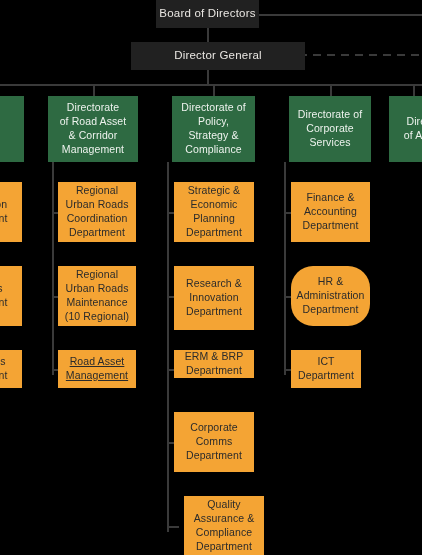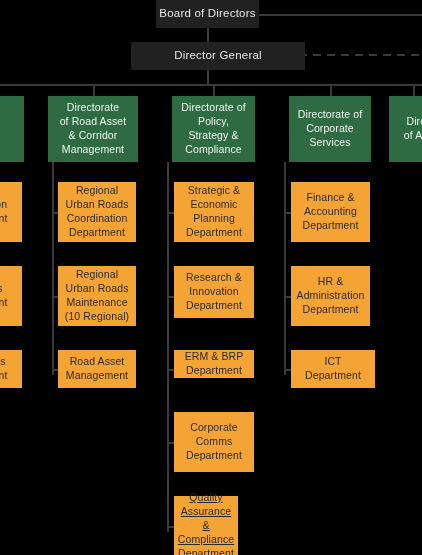--- a/index.html
+++ b/index.html
@@ -120,21 +120,21 @@
 Urban Roads
 Coordination
 Department</span>
   </div>
   <div class="box box-orange" style="left:58px;top:266px;width:78px;height:60px;">
     <span>Regional
 Urban Roads
 Maintenance
 (10 Regional)</span>
   </div>
-  <div class="box box-orange" style="left:58px;top:350px;width:78px;height:38px;">
+  <div class="box box-orange" style="left:58px;top:350px;width:78px;height:38px;text-decoration:underline;">
     <span>Road Asset
 Management</span>
   </div>
 
   <div class="box box-green" style="left:172px;top:96px;width:83px;height:66px;">
     <span>Directorate of
 Policy,
 Strategy &amp;
 Compliance</span>
   </div>
@@ -144,35 +144,35 @@
   <div class="line hline" style="left:167px;top:369px;width:12px;"></div>
   <div class="line hline" style="left:167px;top:442px;width:12px;"></div>
   <div class="line hline" style="left:167px;top:526px;width:12px;"></div>
 
   <div class="box box-orange" style="left:174px;top:182px;width:80px;height:60px;">
     <span>Strategic &amp;
 Economic
 Planning
 Department</span>
   </div>
-  <div class="box box-orange" style="left:174px;top:266px;width:80px;height:52px;">
+  <div class="box box-orange" style="left:174px;top:266px;width:80px;height:64px;">
     <span>Research &amp;
 Innovation
 Department</span>
   </div>
   <div class="box box-orange" style="left:174px;top:350px;width:80px;height:28px;">
     <span>ERM &amp; BRP
 Department</span>
   </div>
   <div class="box box-orange" style="left:174px;top:412px;width:80px;height:60px;">
     <span>Corporate
 Comms
 Department</span>
   </div>
-  <div class="box box-orange" style="left:174px;top:496px;width:64px;height:60px;text-decoration:underline;">
+  <div class="box box-orange" style="left:184px;top:496px;width:80px;height:60px;">
     <span>Quality
 Assurance &amp;
 Compliance
 Department</span>
   </div>
 
   <div class="box box-green" style="left:289px;top:96px;width:82px;height:66px;">
     <span>Directorate of
 Corporate
 Services</span>
@@ -180,26 +180,26 @@
   <div class="line vline" style="left:284px;top:162px;height:213px;"></div>
   <div class="line hline" style="left:284px;top:212px;width:12px;"></div>
   <div class="line hline" style="left:284px;top:296px;width:12px;"></div>
   <div class="line hline" style="left:284px;top:369px;width:12px;"></div>
 
   <div class="box box-orange" style="left:291px;top:182px;width:79px;height:60px;">
     <span>Finance &amp;
 Accounting
 Department</span>
   </div>
-  <div class="box box-orange" style="left:291px;top:266px;width:79px;height:60px;">
+  <div class="box box-orange" style="left:291px;top:266px;width:79px;height:60px;border-radius:22px;">
     <span>HR &amp;
 Administration
 Department</span>
   </div>
-  <div class="box box-orange" style="left:291px;top:350px;width:84px;height:38px;">
+  <div class="box box-orange" style="left:291px;top:350px;width:70px;height:38px;">
     <span>ICT
 Department</span>
   </div>
 
   <div class="box box-green" style="left:389px;top:96px;width:60px;height:66px;">
     <span>Direc
 of Aud</span>
   </div>
 
 </div>

